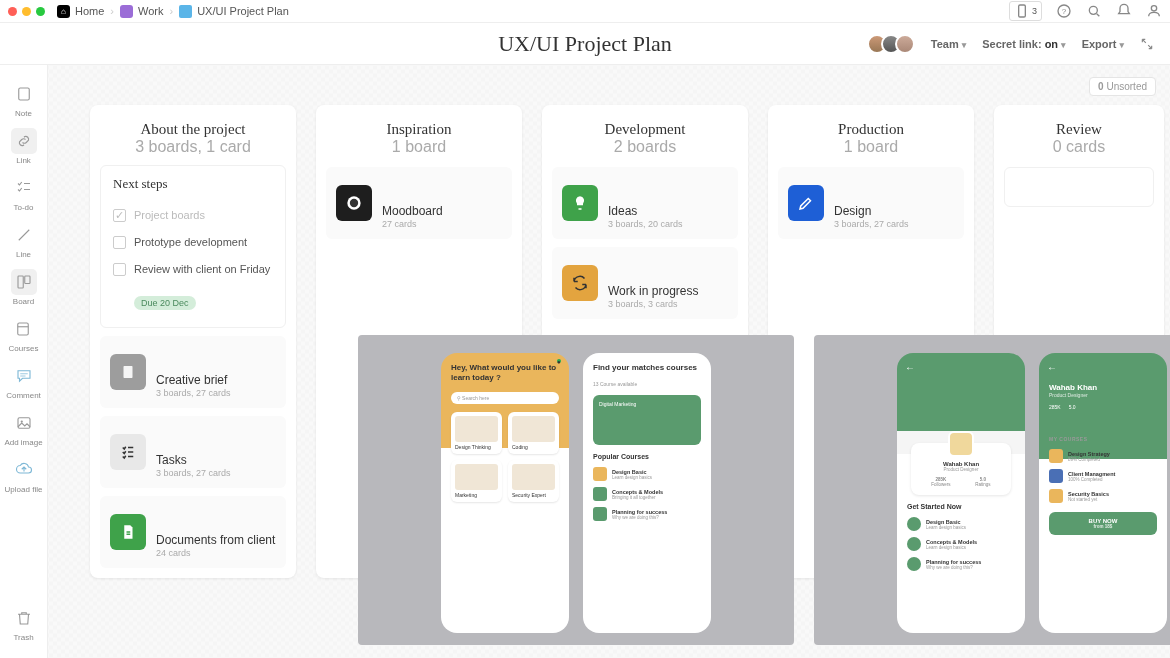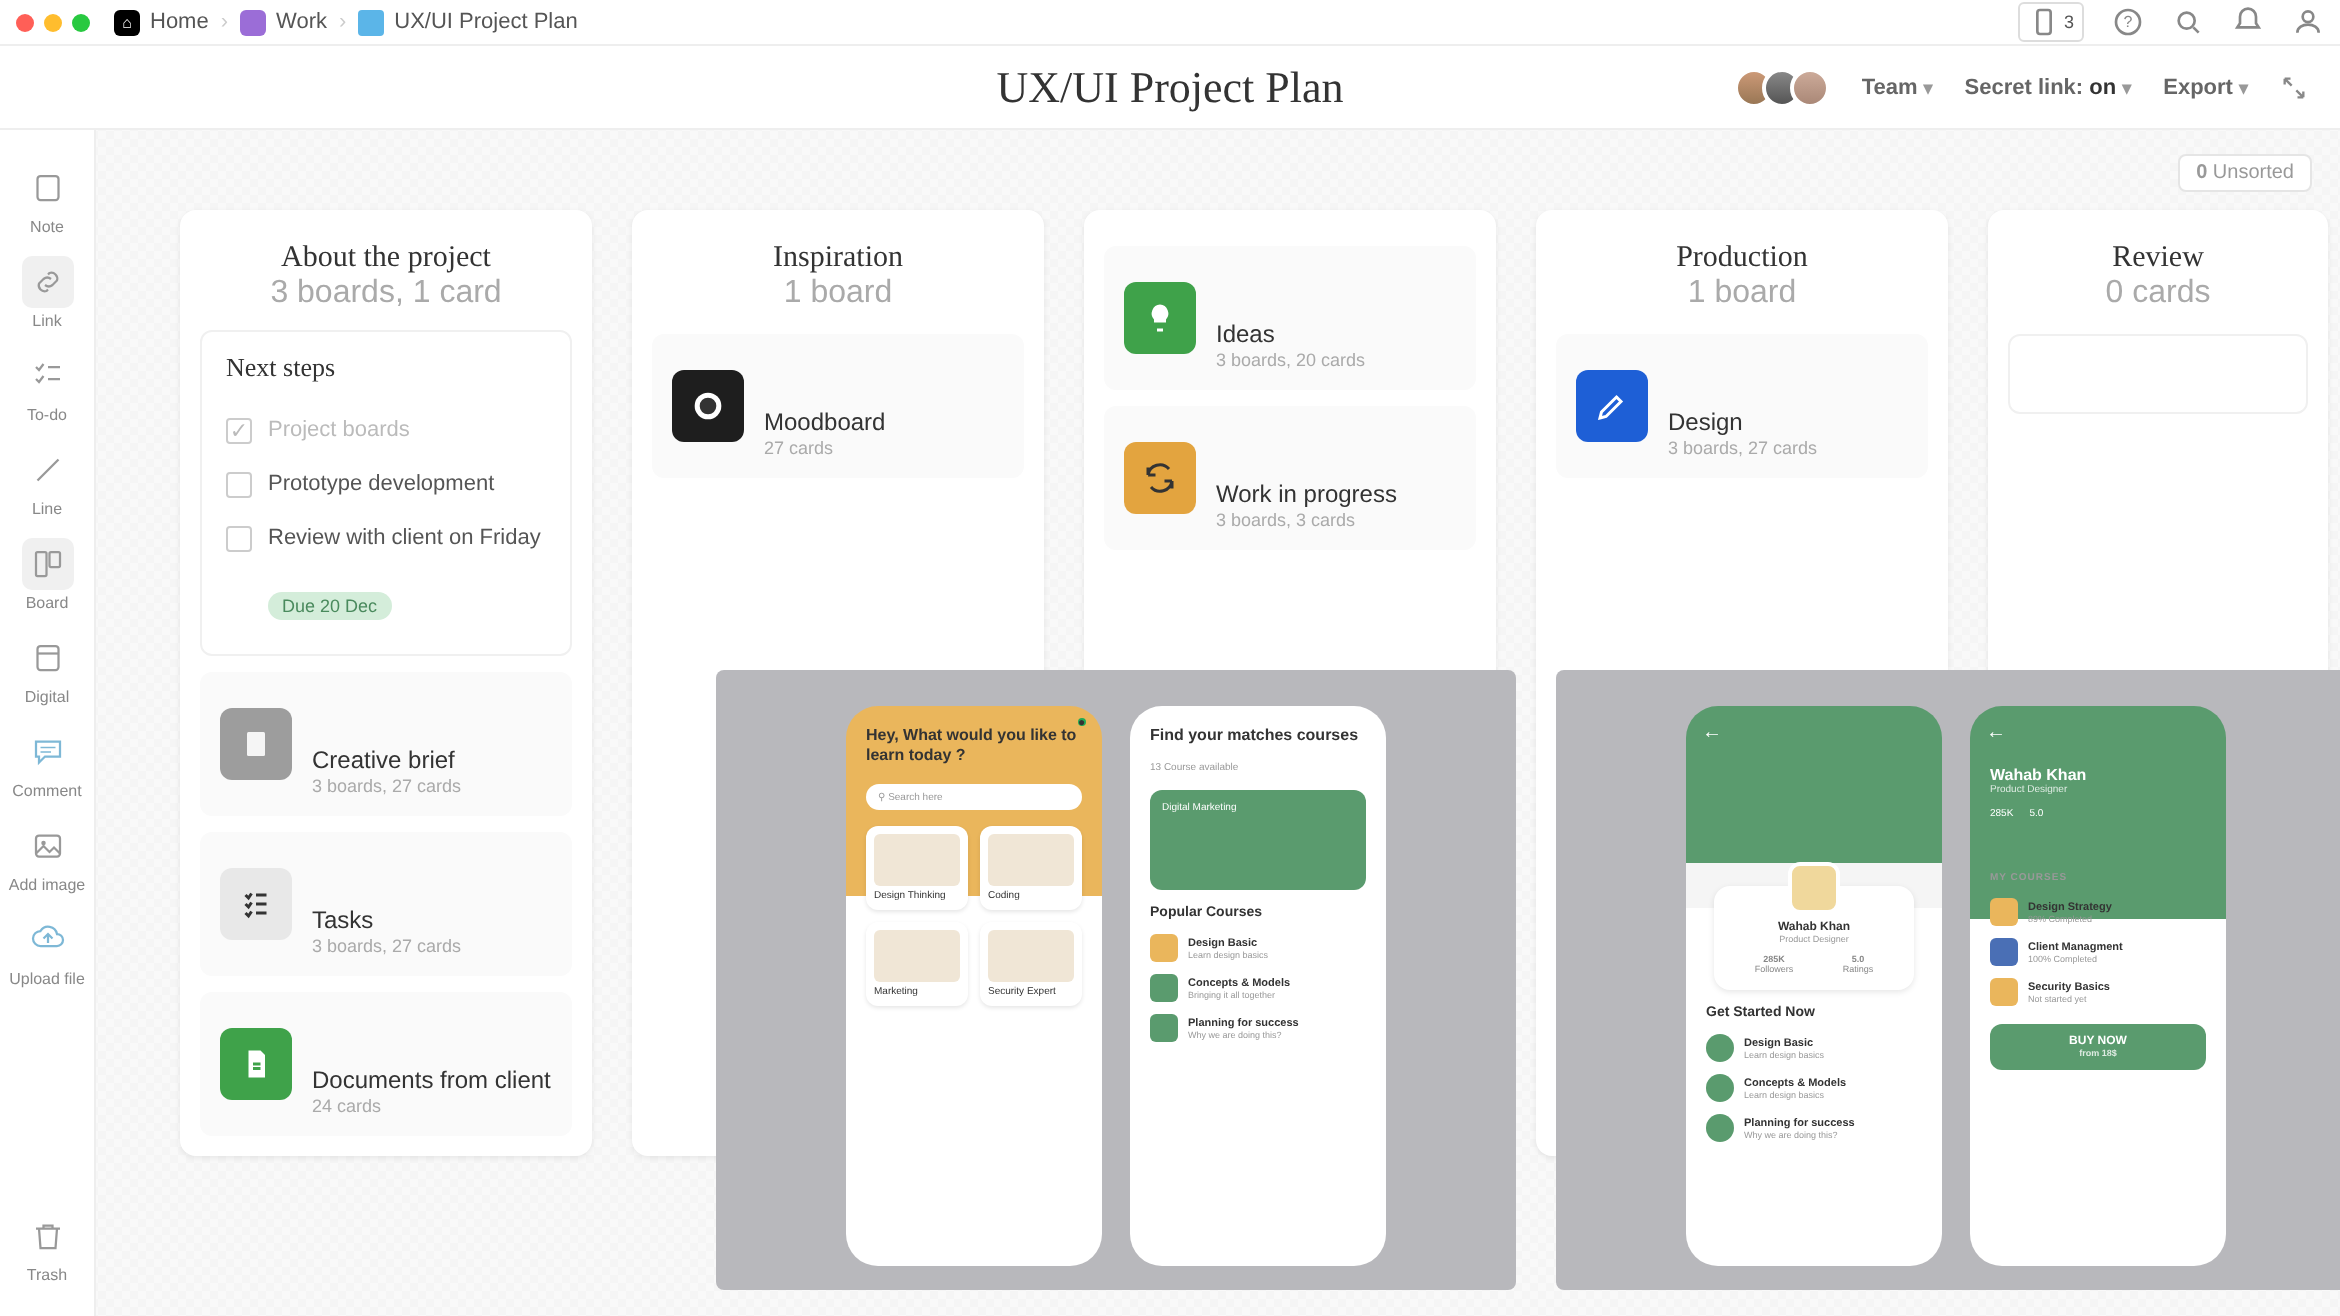--- a/index.html
+++ b/index.html
@@ -53,21 +53,21 @@
     .steps-title { font-family: Georgia, serif; font-size: 13px; color: #333; margin-bottom: 10px; }
     .step { display: flex; align-items: flex-start; gap: 8px; font-size: 11px; color: #555; padding: 7px 0; }
     .step.done { color: #bbb; }
     .chk { width: 13px; height: 13px; border: 1.5px solid #ccc; border-radius: 2px; flex-shrink: 0; display: flex; align-items: center; justify-content: center; }
     .chk.done { color: #bbb; }
     .due-badge { display: inline-block; background: #d4edda; color: #4a8a5d; font-size: 9px; padding: 2px 7px; border-radius: 10px; margin-top: 4px; margin-left: 21px; }
     
     .c1 { width: 206px; }
     
     .mock-row { position: absolute; left: 310px; top: 270px; display: flex; gap: 20px; }
-    .mock-board { width: 400px; height: 310px; background: #b8b8bc; border-radius: 4px; padding: 18px; display: flex; gap: 14px; justify-content: center; }
+    .mock-board { width: 436px; height: 310px; background: #b8b8bc; border-radius: 4px; padding: 18px; display: flex; gap: 14px; justify-content: center; }
     .phone { width: 128px; height: 280px; background: #fff; border-radius: 16px; padding: 10px; font-size: 6px; color: #333; overflow: hidden; position: relative; }
     .phone.orange-top { background: linear-gradient(#eab65c 0 34%, #fff 34%); }
     .phone.green-top { background: linear-gradient(#5a9b6e 0 38%, #fff 38%); }
     .phone-hero { font-size: 8px; font-weight: 600; line-height: 1.3; margin-bottom: 8px; }
     .search-pill { background: #fff; border-radius: 10px; padding: 3px 6px; font-size: 5px; color: #999; margin: 6px 0; }
     .grid2 { display: grid; grid-template-columns: 1fr 1fr; gap: 6px; margin-top: 8px; }
     .tile { background: #fff; border-radius: 6px; padding: 4px; font-size: 5px; height: 42px; display: flex; flex-direction: column; justify-content: flex-end; box-shadow: 0 1px 2px rgba(0,0,0,0.1); }
     .tile-img { flex: 1; background: #f0e6d6; border-radius: 3px; margin-bottom: 2px; }
     .section-h { font-size: 7px; font-weight: 600; margin: 6px 0 4px; }
     .list-row { display: flex; gap: 5px; align-items: center; padding: 3px 0; }
@@ -192,21 +192,21 @@
       </div>
       <span>Board</span>
     </div>
   <div class="sb-item">
       <div class="sb-icon">
         <svg width="18" height="18" viewBox="0 0 24 24">
           <rect x="5" y="4" width="14" height="16" rx="2" fill="none" stroke="currentColor" stroke-width="1.5"></rect>
           <line x1="5" y1="9" x2="19" y2="9" stroke="currentColor" stroke-width="1.5"></line>
         </svg>
       </div>
-      <span>Digital</span>
+      <span>Courses</span>
     </div>
   <div class="sb-item">
       <div class="sb-icon">
         <svg width="18" height="18" viewBox="0 0 24 24" style="color:#7eb8d6">
           <path d="M4 5h16v10H10l-4 4v-4H4z" fill="none" stroke="currentColor" stroke-width="1.5"></path>
           <line x1="7" y1="9" x2="17" y2="9" stroke="currentColor"></line>
           <line x1="7" y1="12" x2="14" y2="12" stroke="currentColor"></line>
         </svg>
       </div>
       <span>Comment</span>
@@ -319,20 +319,24 @@
             </svg>
           </div>
           <div class="card-body">
             <div class="card-title">Moodboard</div>
             <div class="card-sub">27 cards</div>
           </div>
         </div>
     </div>
 
     <div class="col">
+      <div class="col-header">
+          <div class="col-title">Development</div>
+          <div class="col-sub">2 boards</div>
+        </div>
       <div class="card">
           <div class="card-icon" style="background:#3fa24a">
             <svg width="18" height="18" viewBox="0 0 24 24">
               <path d="M12 3a6 6 0 00-4 10v2h8v-2a6 6 0 00-4-10zM10 19h4v2h-4z" fill="#fff"></path>
             </svg>
           </div>
           <div class="card-body">
             <div class="card-title">Ideas</div>
             <div class="card-sub">3 boards, 20 cards</div>
           </div>

